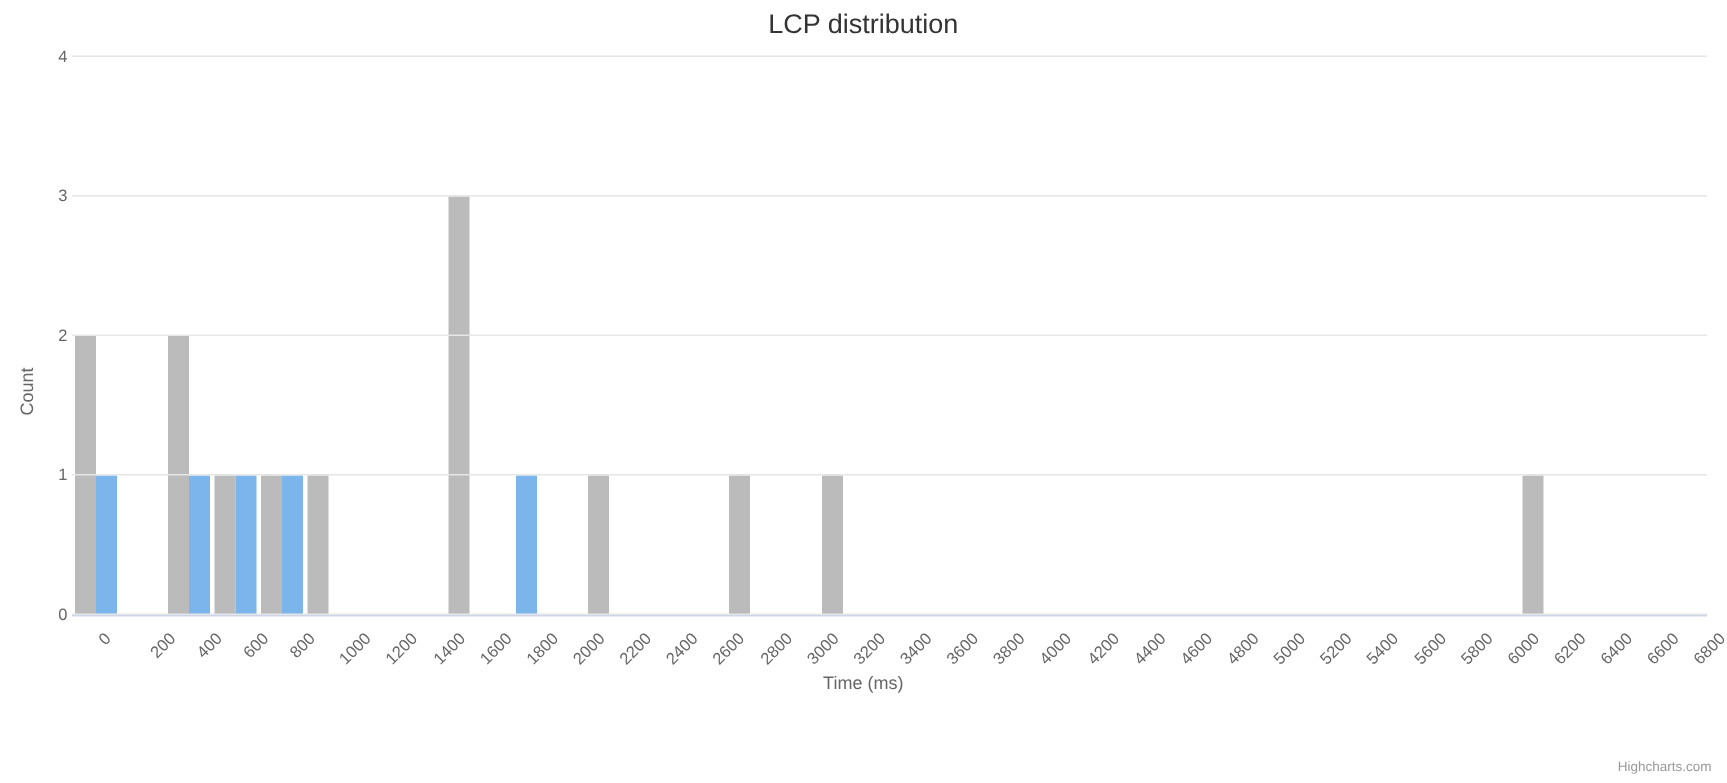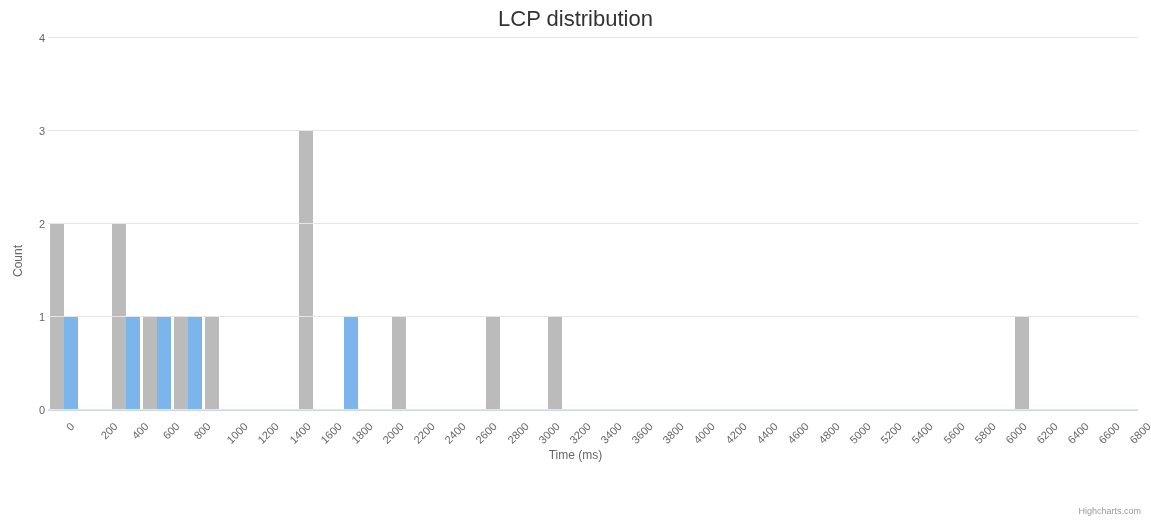--- a/index.html
+++ b/index.html
@@ -17,21 +17,21 @@
     position: relative;
     width: 1151px;
     height: 522px;
   }
   .title {
     position: absolute;
     top: 6px;
     left: 0;
     right: 0;
     text-align: center;
-    font-size: 22px;
+    font-size: 18px;
     color: #333;
     font-weight: 400;
   }
   .ylabel {
     position: absolute;
     left: 2px;
     top: 50%;
     transform: translateY(-50%) rotate(-90deg);
     transform-origin: center;
     font-size: 12px;

